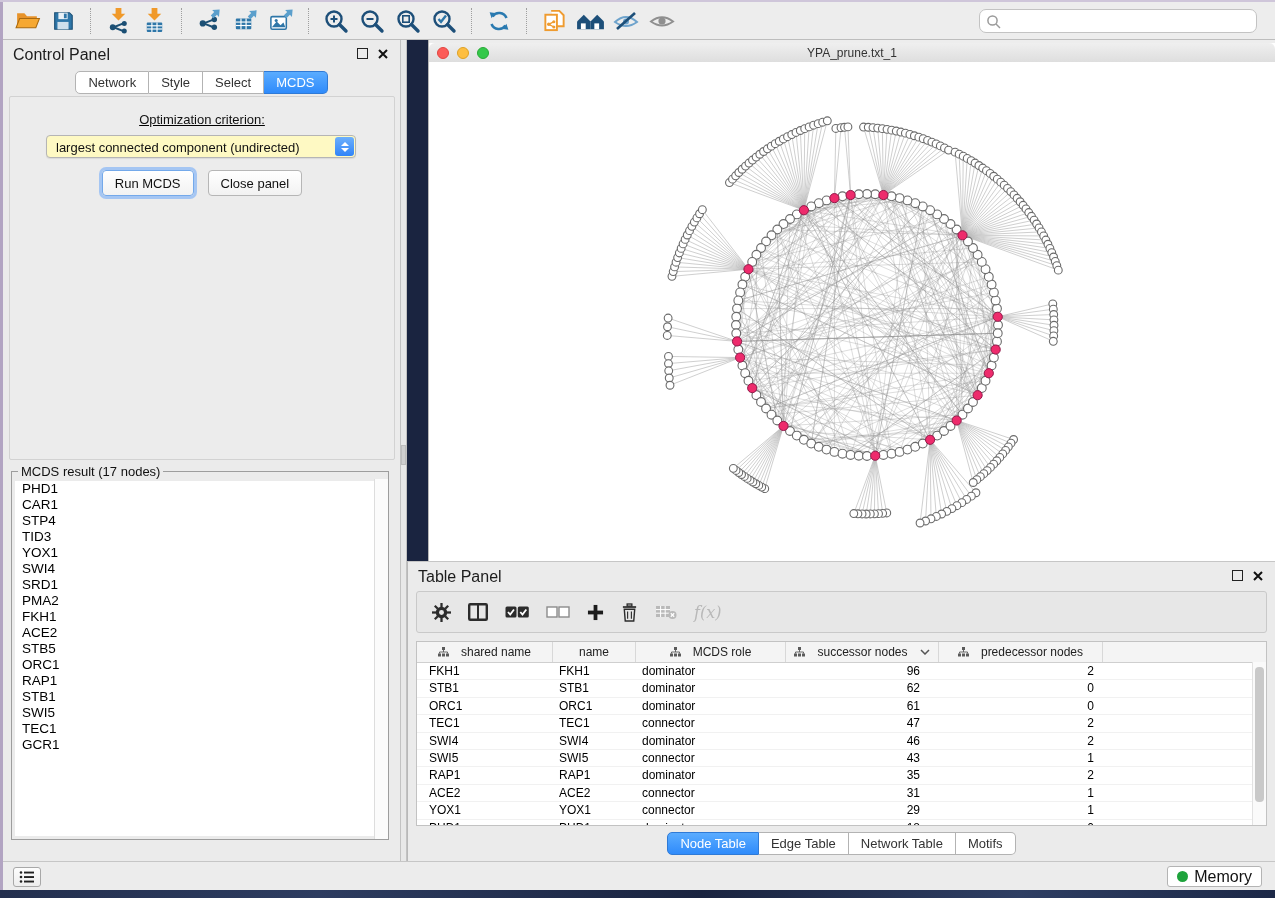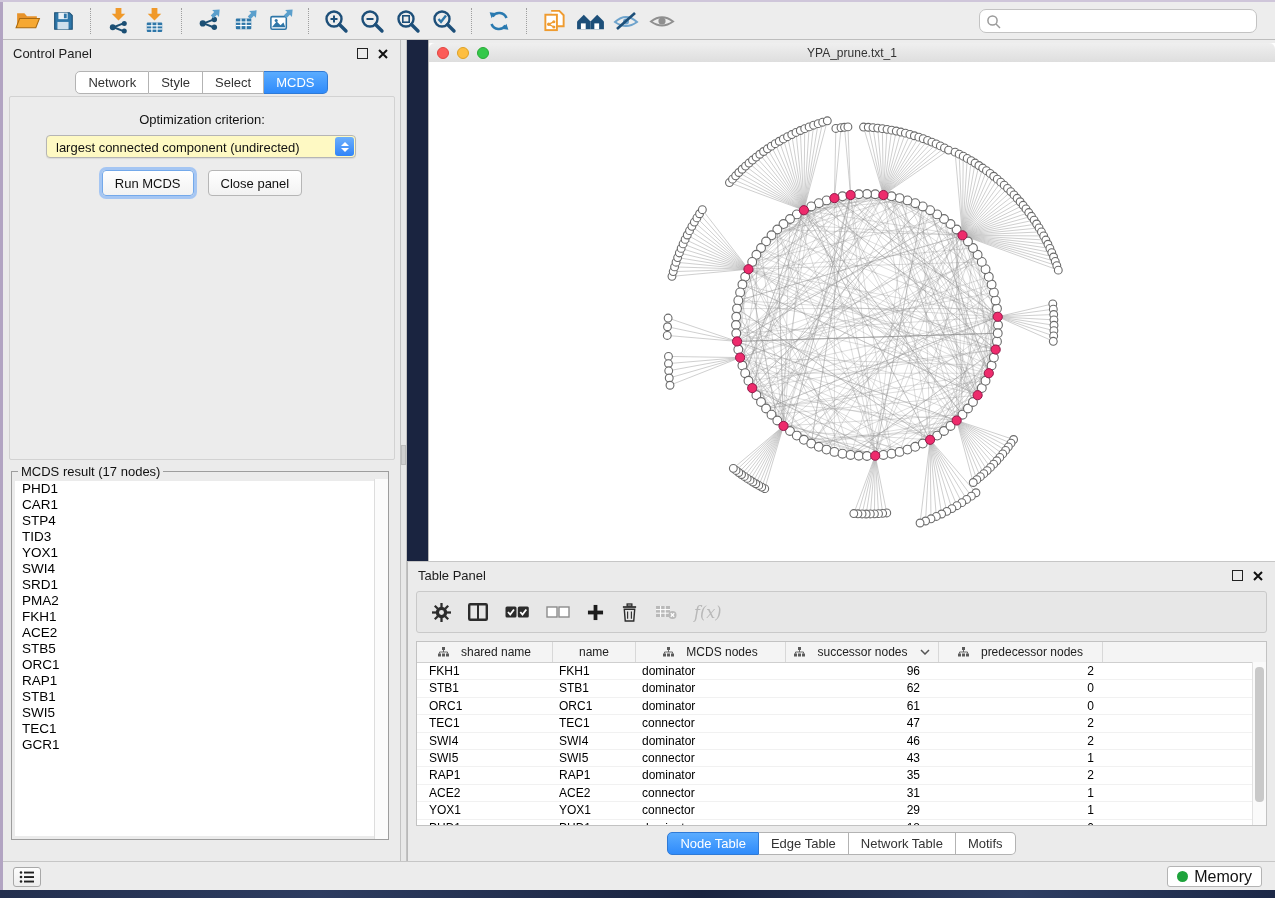--- a/index.html
+++ b/index.html
@@ -12,30 +12,30 @@
   
   #toolbar{position:absolute;left:3px;right:0;top:2px;height:38px;background:#ededed;border-bottom:1px solid #bdbdbd;display:flex;align-items:center;padding-left:6px;box-sizing:border-box;}
   .tsep{width:0;height:26px;border-left:1px dotted #9f9f9f;margin:0 9px;}
   .tbtn{width:36px;height:30px;display:flex;align-items:center;justify-content:center;flex:0 0 auto;}
   .search{margin-left:auto;margin-right:18px;position:relative;width:278px;height:24px;background:#fff;border:1px solid #c3c3c3;border-radius:7px;box-sizing:border-box;}
   .search svg{position:absolute;left:6px;top:4px;}
   .search input{position:absolute;left:26px;right:6px;top:1px;bottom:1px;border:none;outline:none;background:transparent;font-size:13px;font-family:"Liberation Sans",sans-serif;}
 
   
   #control-panel{position:absolute;left:3px;top:40px;width:397px;height:821px;background:#ebebeb;box-sizing:border-box;}
-  .panel-title{position:absolute;left:10px;top:6px;font-size:13px;color:#1c1c1c;}
+  .panel-title{position:absolute;left:10px;top:6px;font-size:16px;color:#1c1c1c;}
   .panel-hicons{position:absolute;right:12px;top:8px;display:flex;gap:10px;align-items:center;}
   .float-ico{width:9px;height:9px;border:1.5px solid #222;}
   .tabsbar{text-align:center;}
   .cp-tabs{position:absolute;left:0;right:0;top:31px;z-index:2;}
   .tab{display:inline-block;padding:3px 12px;background:#fff;border:1px solid #b3b3b3;border-left:none;font-size:13px;color:#333;vertical-align:top;}
   .tab.first{border-left:1px solid #b3b3b3;border-radius:5px 0 0 5px;}
   .tab.last{border-radius:0 5px 5px 0;}
   .tab.active{background:linear-gradient(#5aacff,#2f8bfb);border-color:#2f7ad6;color:#fff;}
-  .cp-box{position:absolute;left:6px;right:5px;top:56px;height:362px;background:#ececec;border:1px solid #d2d2d2;border-radius:2px;}
+  .cp-box{position:absolute;left:6px;right:5px;top:56px;height:362px;background:#ececec;border:1px solid #d2d2d2;border-radius:2px;text-decoration:underline;}
   .opt-label{margin-top:15px;text-align:center;font-size:13px;color:#111;}
   .select{position:absolute;left:36px;right:38px;top:38px;height:23px;background:#fef9c3;border:1px solid #b5b5b5;border-radius:4px;box-sizing:border-box;box-shadow:0 1px 1px rgba(0,0,0,.08);}
   .select-text{font-size:13px;padding:4px 0 0 9px;color:#111;white-space:nowrap;overflow:hidden;}
   .stepper{position:absolute;right:1px;top:1px;width:19px;height:19px;border-radius:3px;background:linear-gradient(#6db0fc,#3184f8);display:flex;flex-direction:column;align-items:center;justify-content:center;gap:2px;}
   .btn-row{position:absolute;left:0;right:0;top:73px;display:flex;justify-content:center;gap:14px;}
   .btn{height:24px;padding:0 12px;font-size:13px;background:linear-gradient(#ffffff,#f2f2f2);border:1px solid #b6b6b6;border-radius:4px;color:#111;display:flex;align-items:center;}
   .btn.focused{box-shadow:0 0 0 3px rgba(108,168,250,.55);border-color:#74a9ea;}
   #mcds-result{position:absolute;left:8px;right:11px;top:424px;bottom:21px;border:1px solid #9d9d9d;margin:0;padding:0;}
   #mcds-result legend{font-size:13px;margin-left:6px;padding:0 3px;color:#111;}
   .mcds-list{position:absolute;left:3px;right:3px;top:2px;bottom:3px;background:#fff;overflow:hidden;}
@@ -1143,21 +1143,21 @@
           <span>name</span>
         </div>
         <div class="hcell c2">
           <svg viewBox="0 0 11 10" width="11" height="10" fill="#5a5a5a">
               <rect x="4" y="0" width="3" height="3"></rect>
               <rect x="0" y="6.5" width="3" height="3"></rect>
               <rect x="4" y="6.5" width="3" height="3"></rect>
               <rect x="8" y="6.5" width="3" height="3"></rect>
               <path d="M5.5 3 V5 M1.5 6.5 V5 H9.5 V6.5" stroke="#5a5a5a" stroke-width="0.9" fill="none"></path>
             </svg>
-          <span>MCDS nodes</span>
+          <span>MCDS role</span>
         </div>
         <div class="hcell c3">
           <svg viewBox="0 0 11 10" width="11" height="10" fill="#5a5a5a">
               <rect x="4" y="0" width="3" height="3"></rect>
               <rect x="0" y="6.5" width="3" height="3"></rect>
               <rect x="4" y="6.5" width="3" height="3"></rect>
               <rect x="8" y="6.5" width="3" height="3"></rect>
               <path d="M5.5 3 V5 M1.5 6.5 V5 H9.5 V6.5" stroke="#5a5a5a" stroke-width="0.9" fill="none"></path>
             </svg>
           <span>successor nodes</span>

